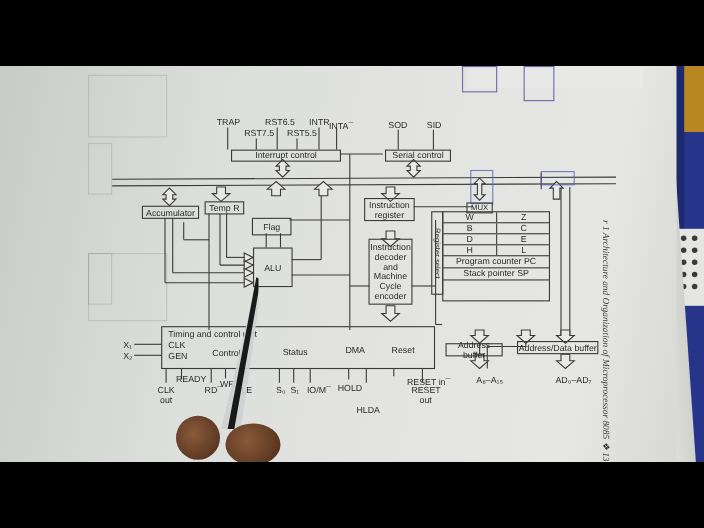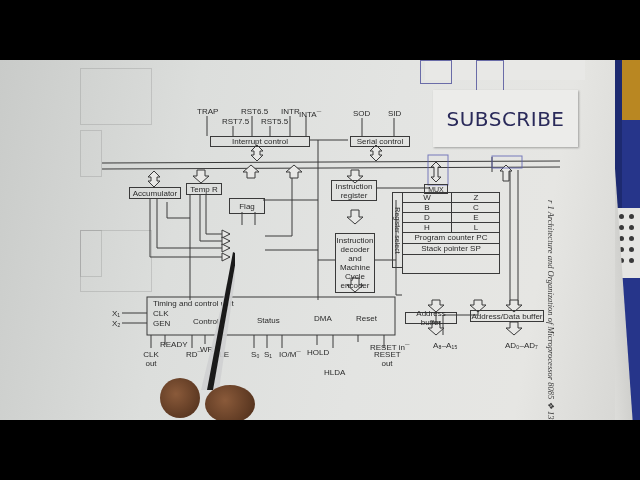--- a/index.html
+++ b/index.html
@@ -177,23 +177,24 @@
   <span class="lbl" style="left:299px;top:50px;">INTA¯</span>
   <span class="lbl" style="left:353px;top:49px;">SOD</span>
   <span class="lbl" style="left:388px;top:49px;">SID</span>
 
   <div class="box" style="left:210px;top:76px;width:98px;height:9px;">Interrupt control</div>
   <div class="box" style="left:350px;top:76px;width:58px;height:9px;">Serial control</div>
 
   <div class="box" style="left:129px;top:127px;width:50px;height:10px;">Accumulator</div>
   <div class="box" style="left:186px;top:123px;width:34px;height:10px;">Temp R</div>
   <div class="box" style="left:229px;top:138px;width:34px;height:14px;">Flag</div>
+  <div class="box" style="left:230px;top:165px;width:34px;height:34px;">ALU</div>
 
   <div class="box" style="left:331px;top:120px;width:44px;height:19px;">Instruction register</div>
-  <div class="box" style="left:335px;top:157px;width:38px;height:58px;margin-top:16px;">Instruction decoder and Machine Cycle encoder</div>
+  <div class="box" style="left:335px;top:157px;width:38px;height:58px;">Instruction decoder and Machine Cycle encoder</div>
 
   <div class="box" style="left:424px;top:124px;width:22px;height:8px;font-size:7px;">MUX</div>
 
   <div class="box" style="left:392px;top:132px;width:9px;height:74px;">
     <span style="transform:rotate(90deg);white-space:nowrap;font-size:7px;">Register select</span>
   </div>
 
   <div class="reg" style="top:132px;">
     <div class="row" style="top:0;height:9px;">
       <span class="cell" style="left:0">W</span>
@@ -239,21 +240,20 @@
   <span class="lbl" style="left:374px;top:290px;width:26px;white-space:normal;text-align:center;">RESET out</span>
 
   <div class="box" style="left:405px;top:252px;width:50px;height:10px;">Address buffer</div>
   <div class="box" style="left:470px;top:250px;width:72px;height:10px;">Address/Data buffer</div>
   <span class="lbl" style="left:433px;top:281px;">A₈–A₁₅</span>
   <span class="lbl" style="left:505px;top:281px;">AD₀–AD₇</span>
 
 
   <div class="side-title">r 1  Architecture and Organization of Microprocessor 8085  ❖  13</div>
 
-  <div class="subscribe" style="top:30px;">SUBSCRIBE</div>
 
   <svg class="pen" viewBox="0 0 40 360">
     <polygon points="52,190 56,192 36,330 18,330" fill="#cfd0d2" opacity="0.9" transform="translate(-12,0)"></polygon>
     <polygon points="50,192 54,194 30,330 24,330" fill="#1a1a1a" transform="translate(-12,0)"></polygon>
   </svg>
   <div class="hand" style="left:160px;top:318px;width:40px;height:40px;"></div>
   <div class="hand" style="left:205px;top:325px;width:50px;height:38px;"></div>
 </div>
 
 </body></html>

